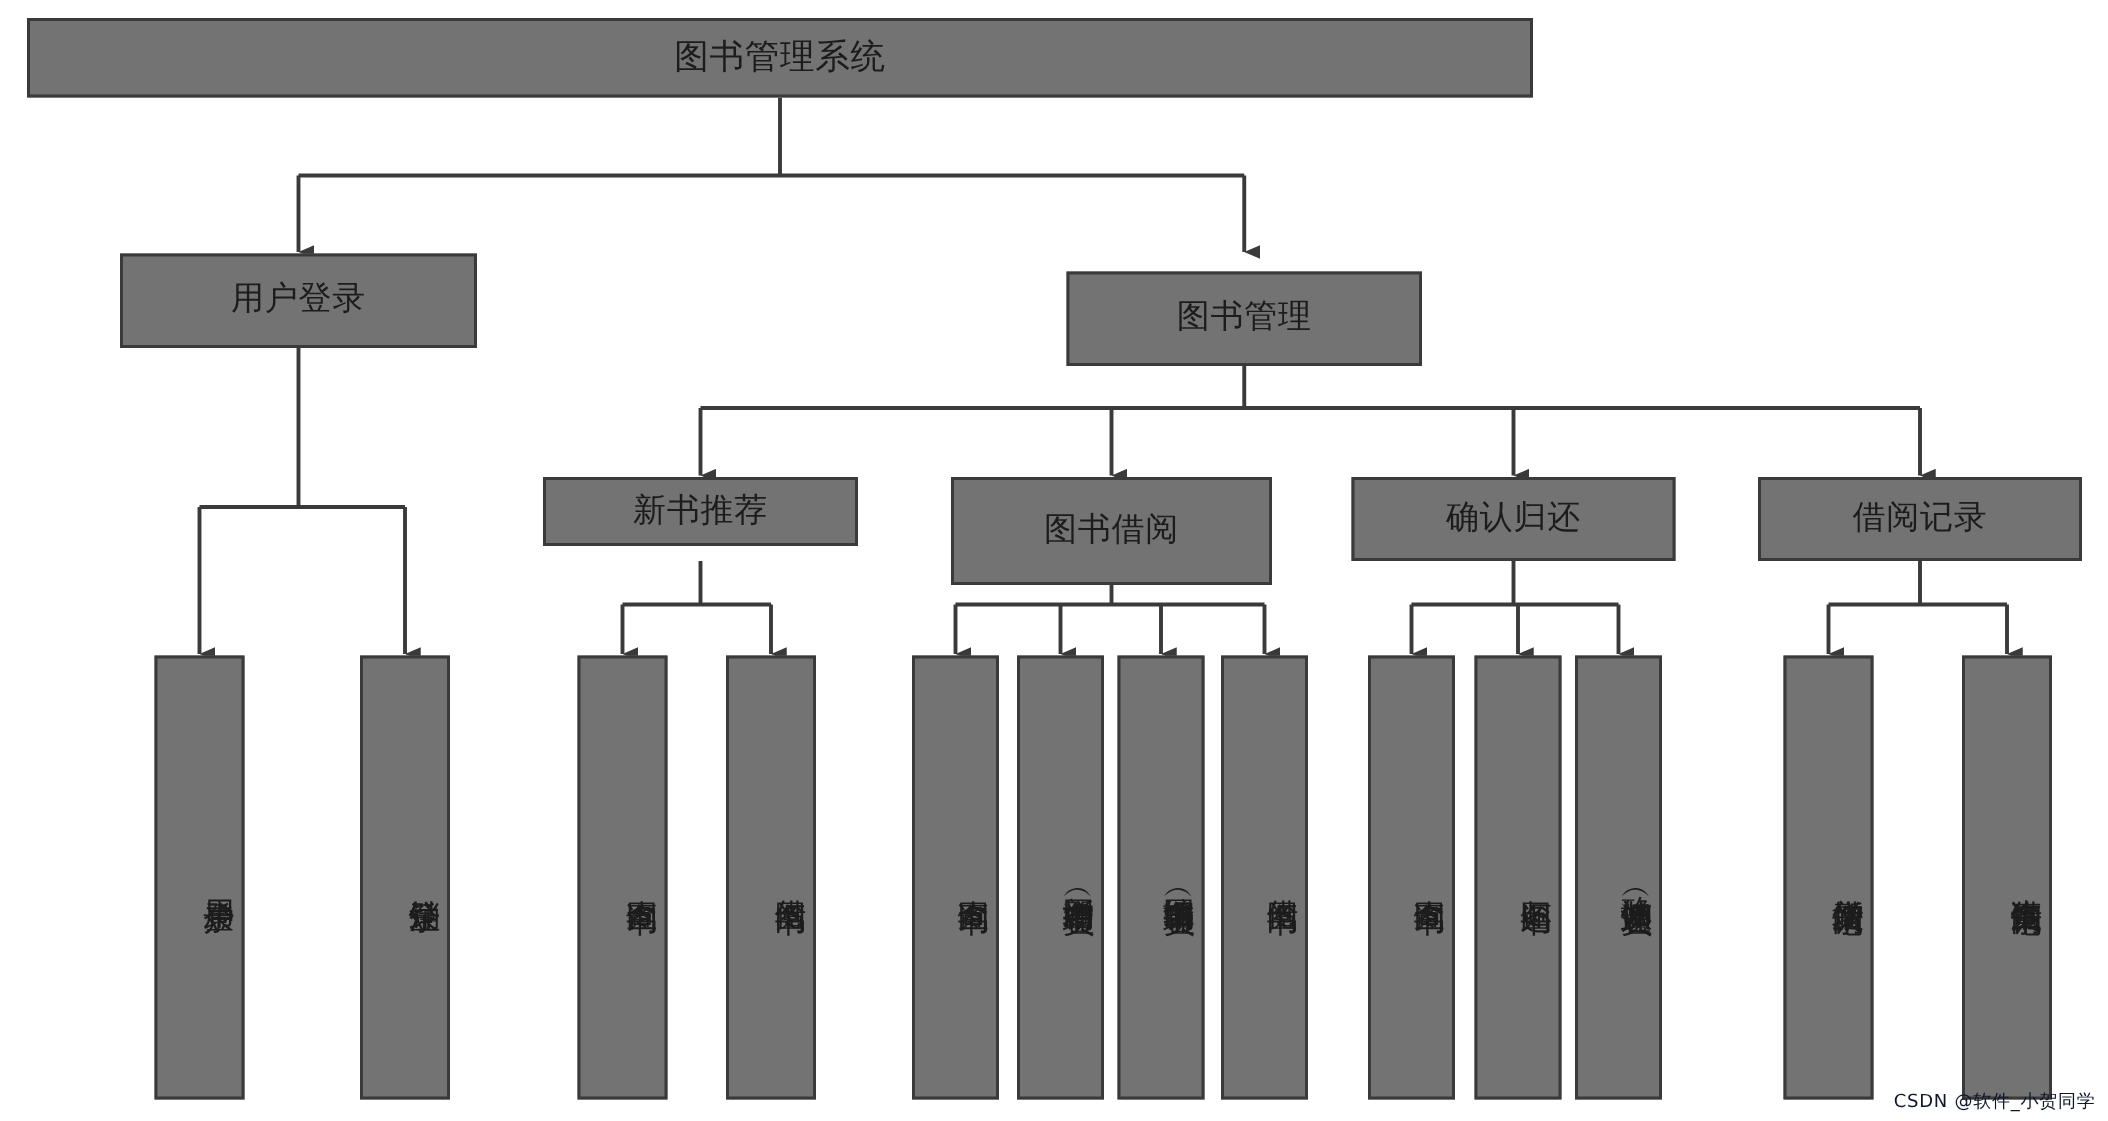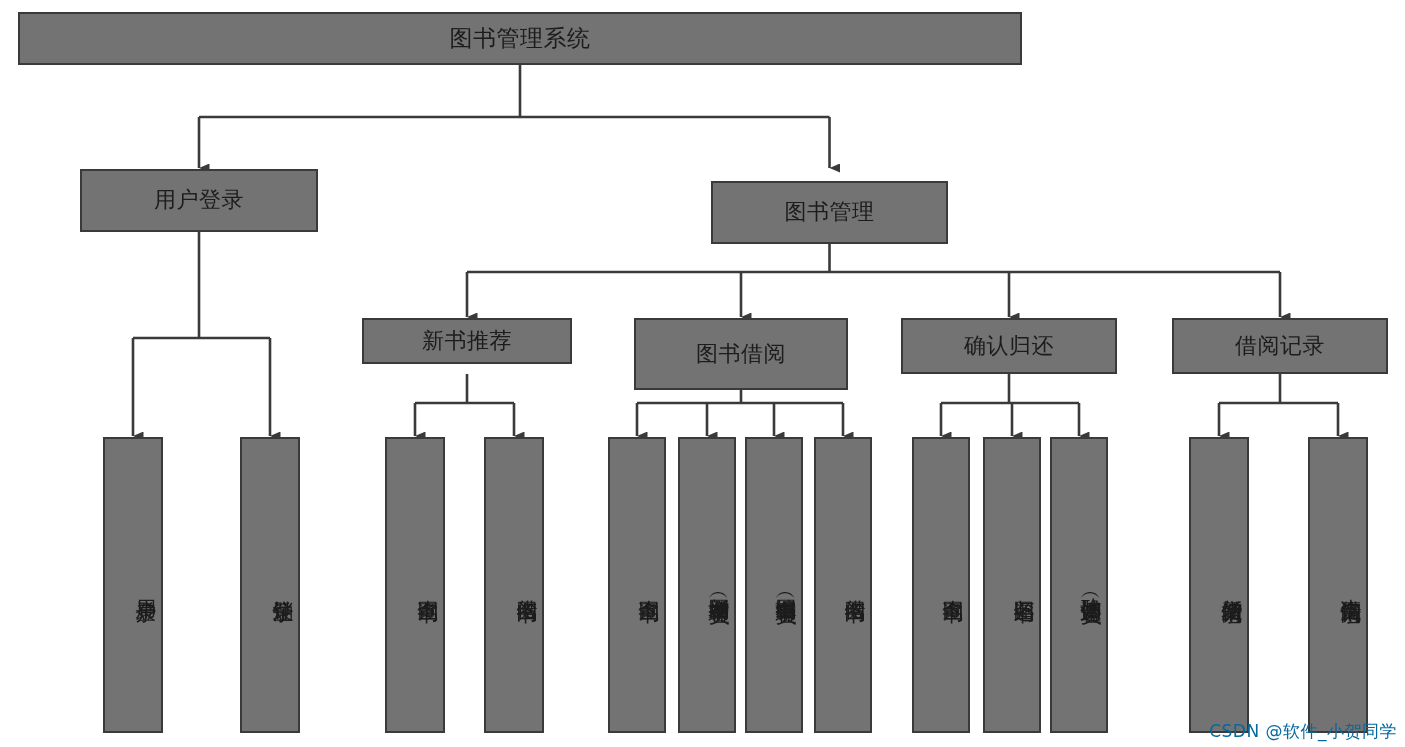--- a/index.html
+++ b/index.html
@@ -54,22 +54,22 @@
   }
   .node.vert .vlabel {
     writing-mode: vertical-rl;
     text-orientation: upright;
     white-space: nowrap;
   }
   .watermark {
     position: absolute;
     right: 8px;
     bottom: 4px;
-    font-size: 17px;
-    color: #0369a1;
+    font-size: 12px;
+    color: #0f172a;
     letter-spacing: 0.5px;
     white-space: nowrap;
     pointer-events: none;
   }
 </style>
 </head>
 <body>
 
 <div id="canvas">
 

